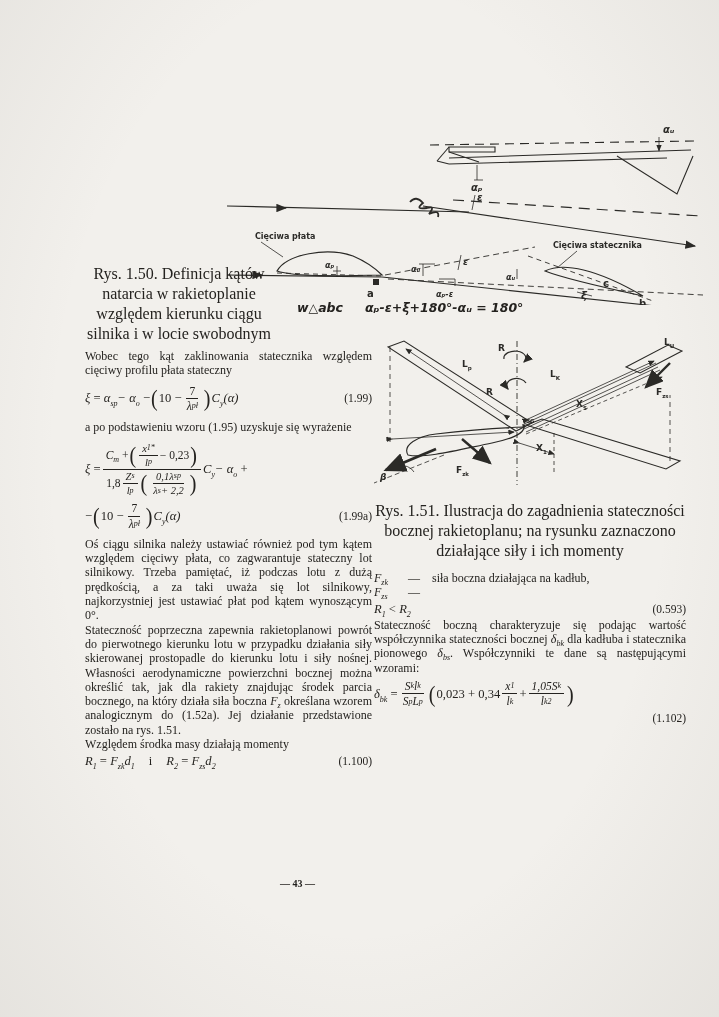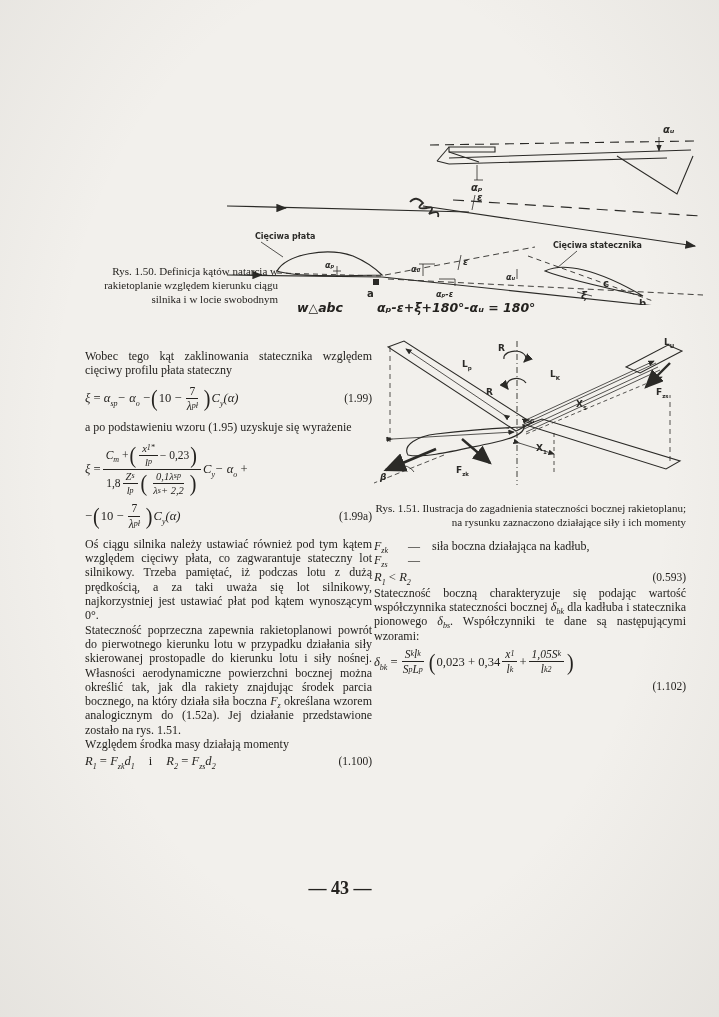--- a/index.html
+++ b/index.html
@@ -5,21 +5,21 @@
   html,body{margin:0;padding:0;}
   body{
     width:719px;height:1017px;position:relative;overflow:hidden;
     background:#f2f0ec;
     font-family:"Liberation Serif",serif;color:#24221f;
   }
   .vignette{position:absolute;inset:0;pointer-events:none;
     background:radial-gradient(ellipse at 50% 45%, rgba(255,255,255,0) 60%, rgba(120,115,105,0.10) 100%);}
   .txt{font-size:12px;line-height:14.3px;text-align:justify;}
   .txt p{margin:0;}
-  .cap{font-size:11px;line-height:14px;text-align:right;}
+  .cap{font-size:16px;line-height:20px;text-align:center;}
   .v{font-style:italic;}
   sub{font-size:8px;line-height:0;}
   sup{font-size:8px;line-height:0;}
   .eqrow{display:flex;align-items:center;font-size:12.6px;margin:6px 0 7px 0;}
   .eqrow .gap{width:14px;}
   .eqtag{margin-left:auto;font-size:11.5px;}
   .fr{display:inline-flex;flex-direction:column;align-items:center;vertical-align:middle;margin:0 2px;font-size:11.5px;}
   .fr .n{border-bottom:1px solid #24221f;padding:0 3px;line-height:1.25;display:flex;align-items:center;}
   .fr .d{padding:0 3px;line-height:1.25;display:flex;align-items:center;}
   .fr .fr{font-size:10.5px;}
@@ -105,21 +105,21 @@
   <text class="svgb" font-size="8" x="328" y="143">Cięciwa statecznika</text>
   <text class="svgt" font-size="8" x="281" y="175">αᵤ</text>
   <text class="svgb" font-size="10" x="142" y="192">a</text>
   <text class="svgb" font-size="10" x="378" y="182">c</text>
   <text class="svgt" font-size="10" x="356" y="194">ξ</text>
   <text class="svgb" font-size="10" x="414" y="202">b</text>
 </svg>
 
 <div class="abs cap" style="left:80px;top:264px;width:198px;">Rys. 1.50. Definicja kątów natarcia w rakietoplanie względem kierunku ciągu silnika i w locie swobodnym</div>
 
-<div class="abs hw" style="left:297px;top:300px;font-size:12.5px;display:flex;gap:34px;">
+<div class="abs hw" style="left:297px;top:300px;font-size:12.5px;display:flex;gap:22px;">
   <span>w△abc</span>
   <span>αₚ-ε+ξ+180°-αᵤ = 180°</span>
 </div>
 
 <div class="abs txt" style="left:85px;top:349px;width:287px;">
 
   <p>Wobec tego kąt zaklinowania statecznika względem cięciwy profilu płata stateczny</p>
 
   <div class="eqrow">
     <span class="v">ξ</span>&nbsp;
@@ -361,13 +361,13 @@
         </span>
         <span class="bp s1">)</span>
       </div>
       <div class="eqrow" style="margin:2px 0 0 0;">
         <span class="eqtag">(1.102)</span>
       </div>
     </div>
   </div>
 </div>
 
-<div class="abs" style="left:280px;top:878px;width:120px;text-align:center;font-size:18px;font-weight:bold;">— 43 —</div>
+<div class="abs" style="left:280px;top:878px;width:120px;text-align:left;font-size:10px;font-weight:bold;">— 43 —</div>
 
 </body></html>

